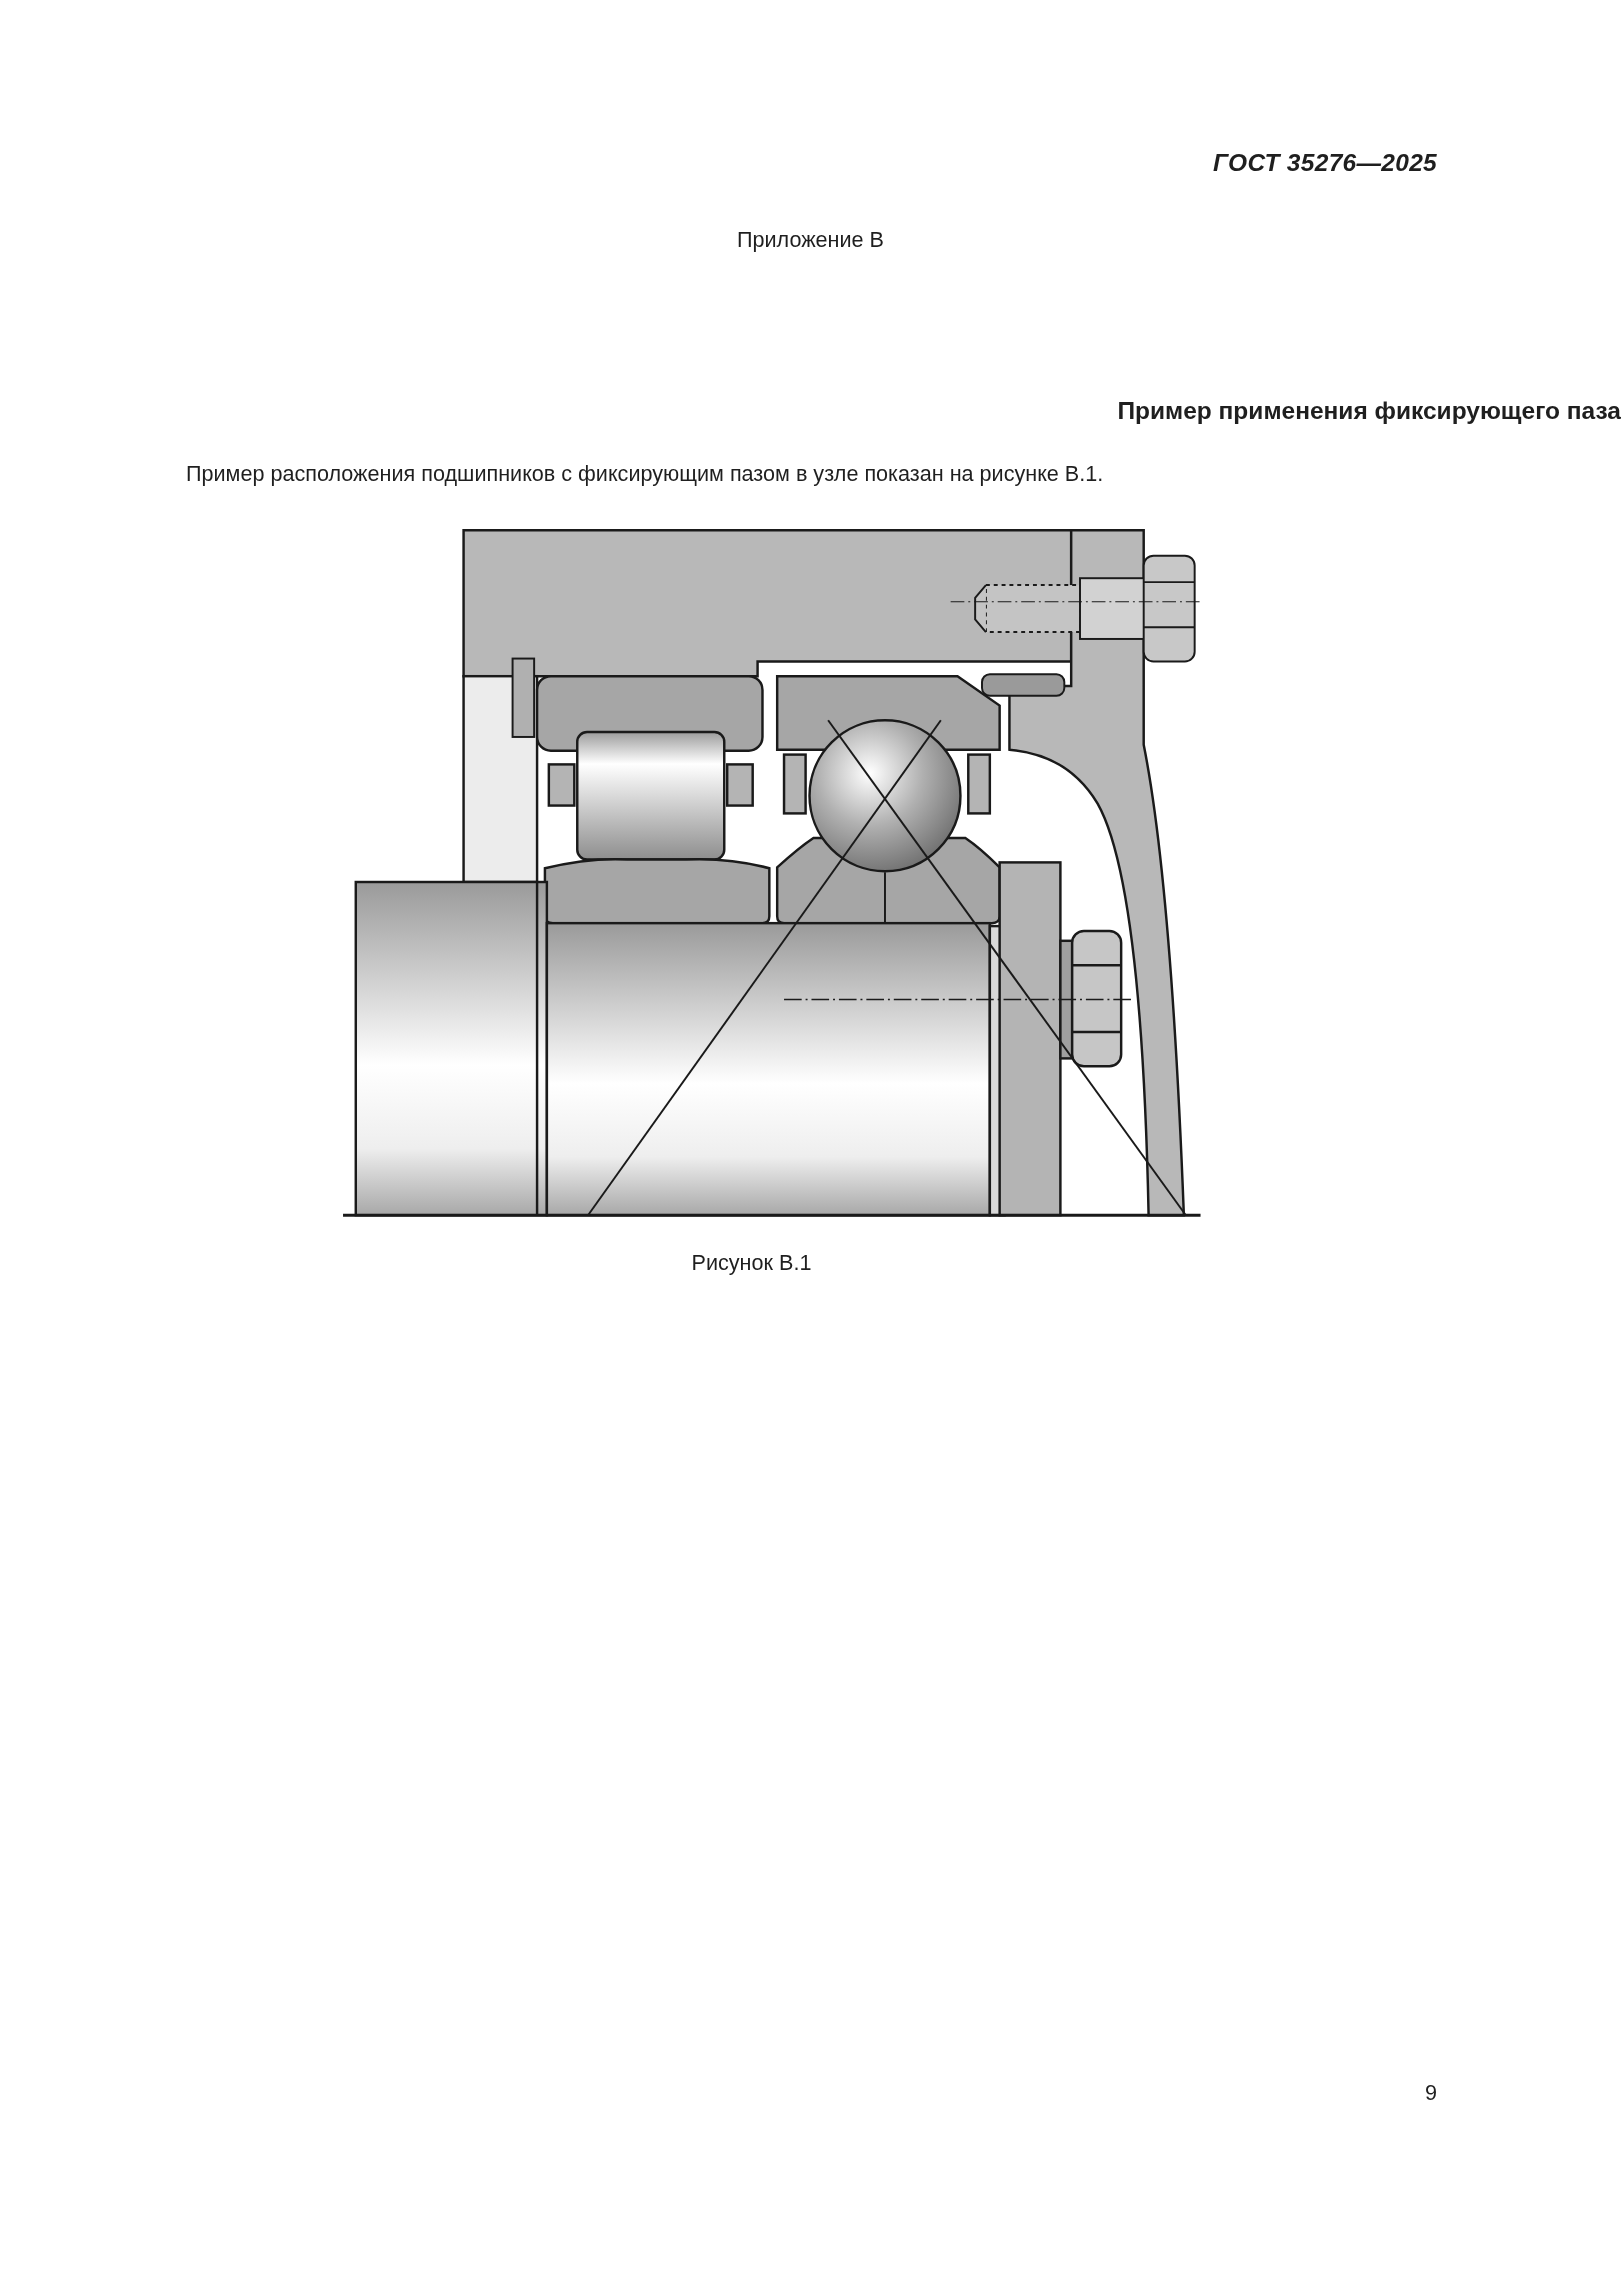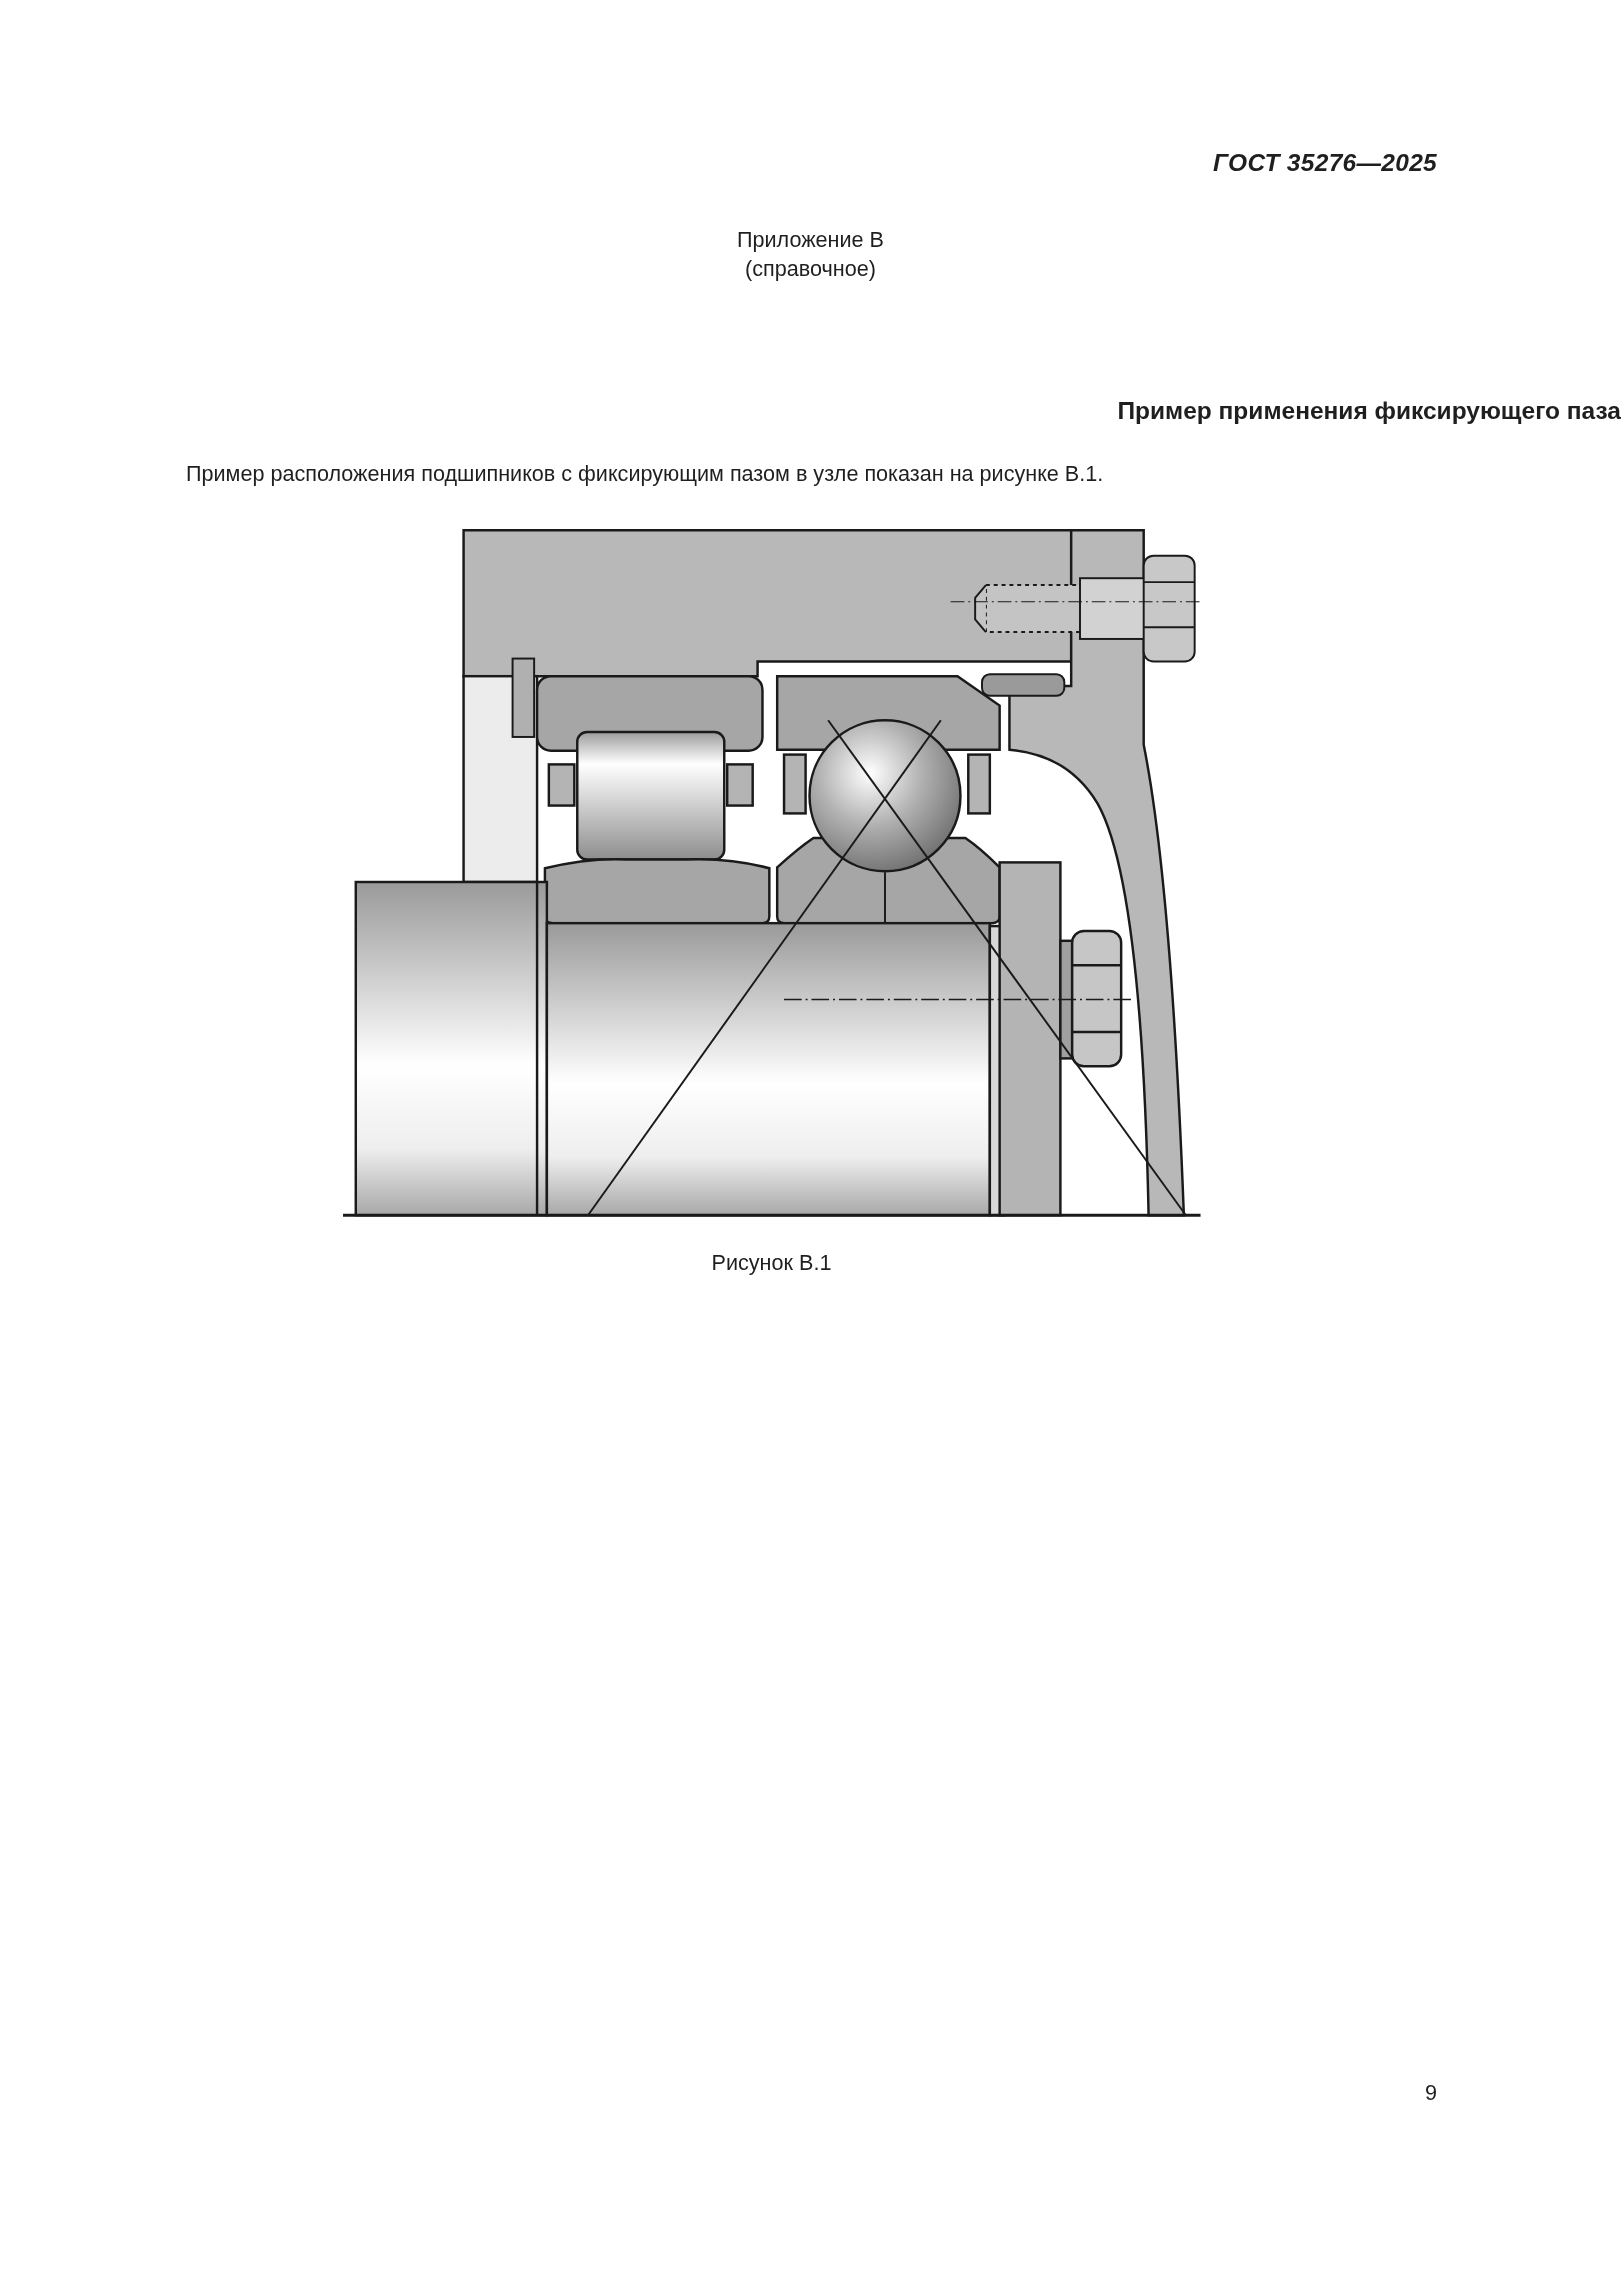--- a/index.html
+++ b/index.html
@@ -3,31 +3,30 @@
 <meta charset="utf-8">
 <style>
   html, body { margin: 0; padding: 0; background: #ffffff; }
   body { width: 1621px; height: 2293px; position: relative; overflow: hidden;
          font-family: "Liberation Sans", sans-serif; color: #1f1f1f; }
   .doc-code { position: absolute; top: 149px; right: 184px; font-size: 24.5px; font-weight: bold; letter-spacing: 0.3px; font-style: italic; }
   .appendix { position: absolute; top: 225px; left: 0; width: 1621px; text-align: center; font-size: 21.6px; font-weight: normal; line-height: 29px; }
   .section-title { position: absolute; top: 397px; left: 0; width: 1621px; text-align: right; font-size: 24.5px; font-weight: bold; }
   .body-text { position: absolute; top: 461px; left: 186px; font-size: 21.6px; text-align: center; }
   .figure { position: absolute; left: 0; top: 0; width: 1621px; height: 1274px; }
-  .caption { position: absolute; top: 1250px; left: 0; width: 1503px; text-align: center; font-size: 21.6px; padding-left: 20px; }
+  .caption { position: absolute; top: 1250px; left: 0; width: 1503px; text-align: center; font-size: 21.6px; }
   .page-number { position: absolute; top: 2080px; right: 184px; font-size: 21.6px; }
 </style>
 </head>
 <body>
 
 <div class="doc-code">ГОСТ 35276—2025</div>
 
 <div class="appendix">
   <div>Приложение В</div>
-  <div>(справочное)</div>
 </div>
 
 <div class="section-title">Пример применения фиксирующего паза</div>
 <div class="body-text">Пример расположения подшипников с фиксирующим пазом в узле показан на рисунке В.1.</div>
 
 <svg class="figure" viewBox="0 0 1654 1300" xmlns="http://www.w3.org/2000/svg">
   <defs>
     <linearGradient id="shaftGrad" x1="0" y1="0" x2="0" y2="1">
       <stop offset="0" stop-color="#9a9a9a"></stop>
       <stop offset="0.55" stop-color="#ffffff"></stop>

